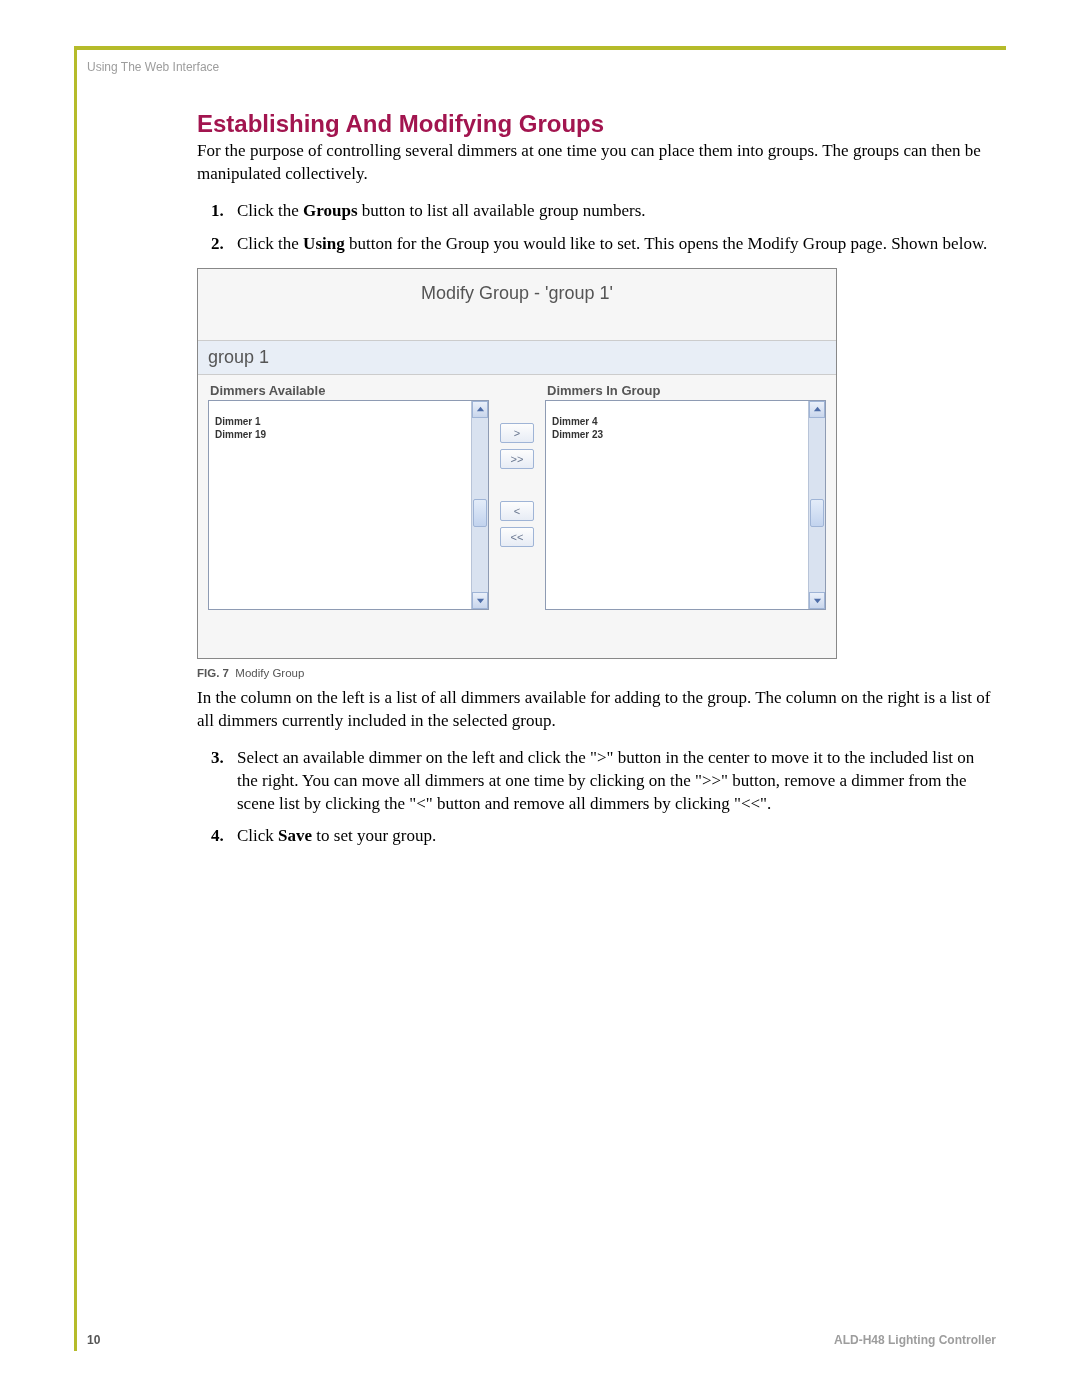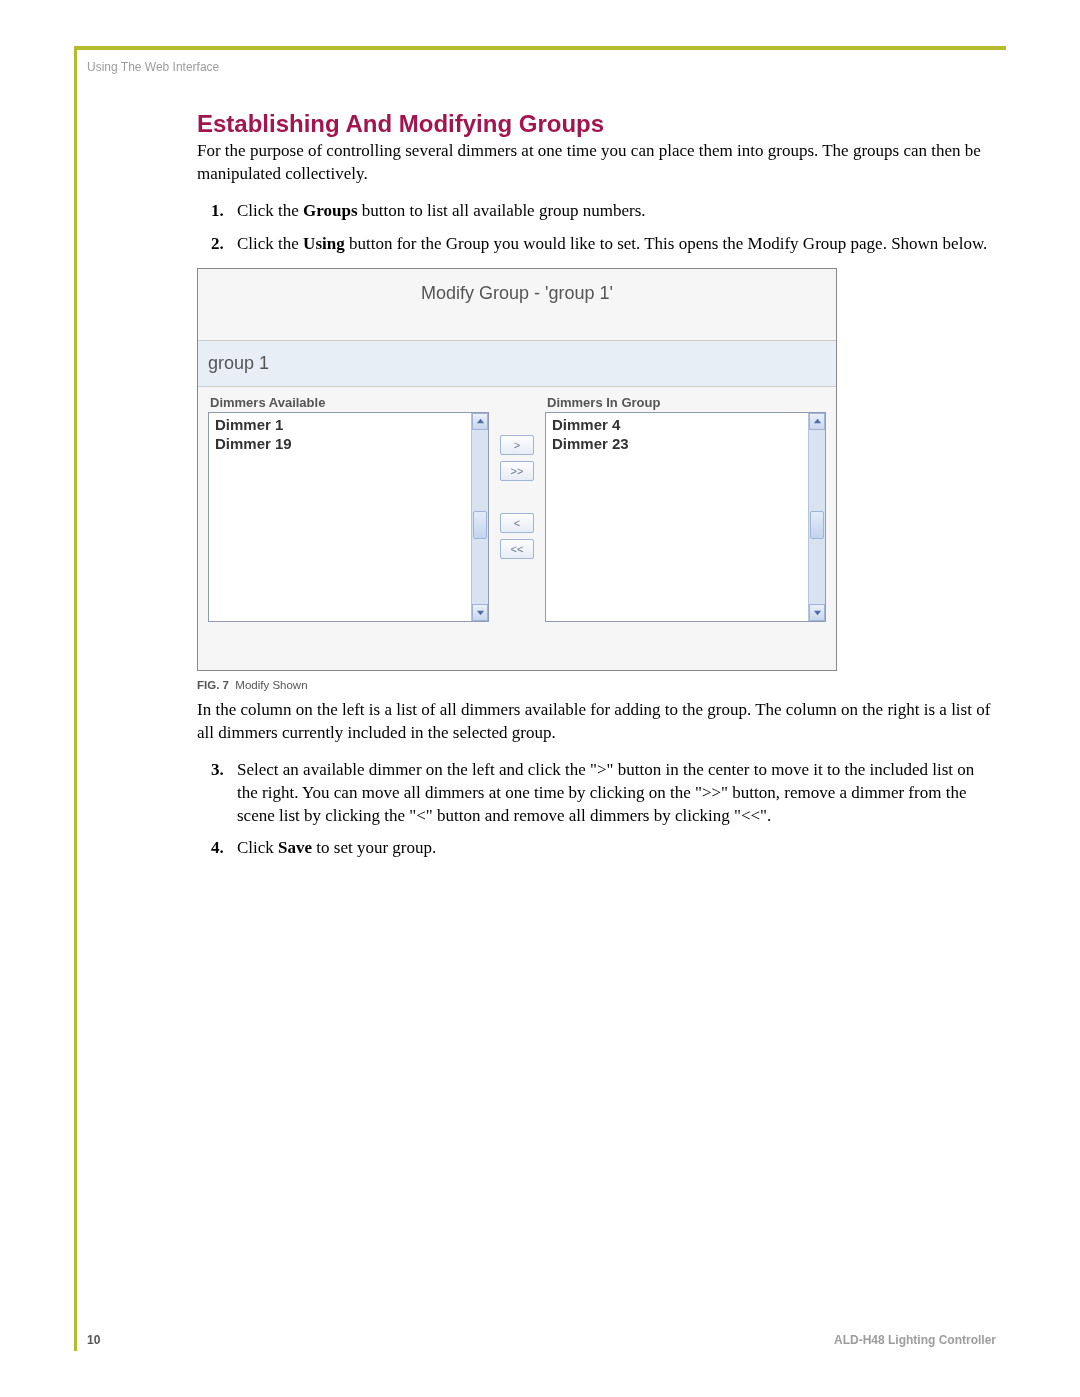--- a/index.html
+++ b/index.html
@@ -75,39 +75,39 @@
     font-size: 18px;
     padding: 14px 0 36px 0;
     background: #f6f6f6;
     border-bottom: 1px solid #ccc;
     color: #555;
   }
   .group-header {
     background: #e8eef6;
     font-size: 18px;
     color: #555;
-    padding: 12px 10px;
+    padding: 6px 10px;
     border-bottom: 1px solid #ccc;
   }
   .lists-row {
     display: flex;
     padding: 8px 10px 48px 10px;
     background: #f6f6f6;
     align-items: flex-start;
   }
   .list-col { flex: 1; font-weight: bold; }
   .list-label { color: #555; font-size: 13px; padding: 0 0 2px 2px; }
 
   .listbox {
     position: relative;
     height: 210px;
     border: 1px solid #8e9bb3;
     background: #fff;
-    padding: 2px 20px 2px 4px;
-    font-size: 15px;
+    padding: 14px 20px 2px 4px;
+    font-size: 10px;
     color: #333;
     overflow: hidden;
   }
   .listbox .opt { padding: 1px 2px; cursor: default; }
 
   
   .sb-track {
     position: absolute;
     top: 0; right: 0; bottom: 0;
     width: 17px;
@@ -255,21 +255,21 @@
                       <path d="M1 3 L5 8 L9 3 Z" fill="#4e6da8"></path>
                     </svg>
                 </div>
               </div>
             </div>
           </div>
 
         </div>
       </div>
       <div class="fig-caption">
-        <span class="fig">FIG. 7</span>&nbsp;&nbsp;<span>Modify Shown</span>
+        <span class="fig">FIG. 7</span>&nbsp;&nbsp;<span>Modify Group</span>
       </div>
     </div>
 
     <p class="para">In the column on the left is a list of all dimmers available for adding to the group. The column on the right is a list of all dimmers currently included in the selected group.</p>
 
     <ol class="steps">
       <li>
         <span class="num">3.</span>
         <span>Select an available dimmer on the left and click the "&gt;" button in the center to move it to the included list on the right. You can move all dimmers at one time by clicking on the "&gt;&gt;" button, remove a dimmer from the scene list by clicking the "&lt;" button and remove all dimmers by clicking "&lt;&lt;".</span>
       </li>

